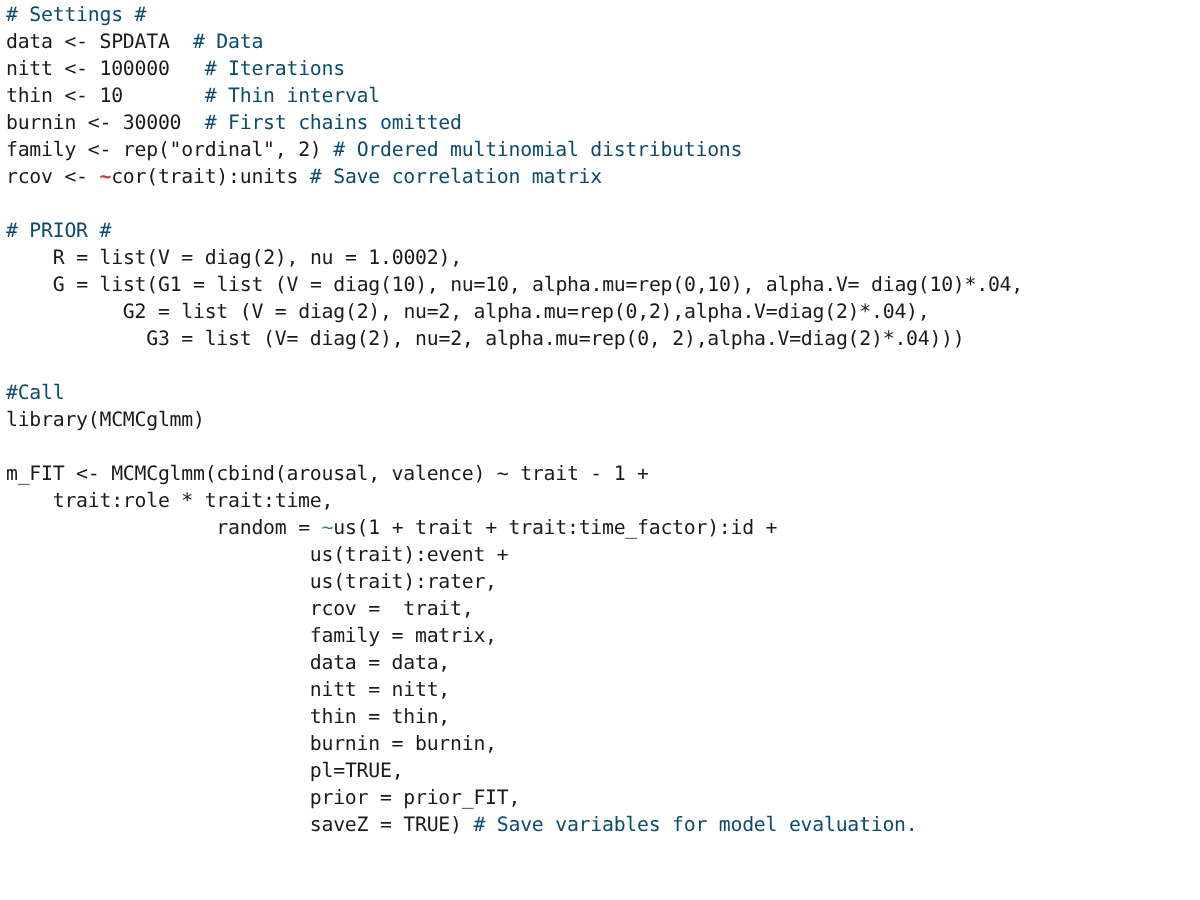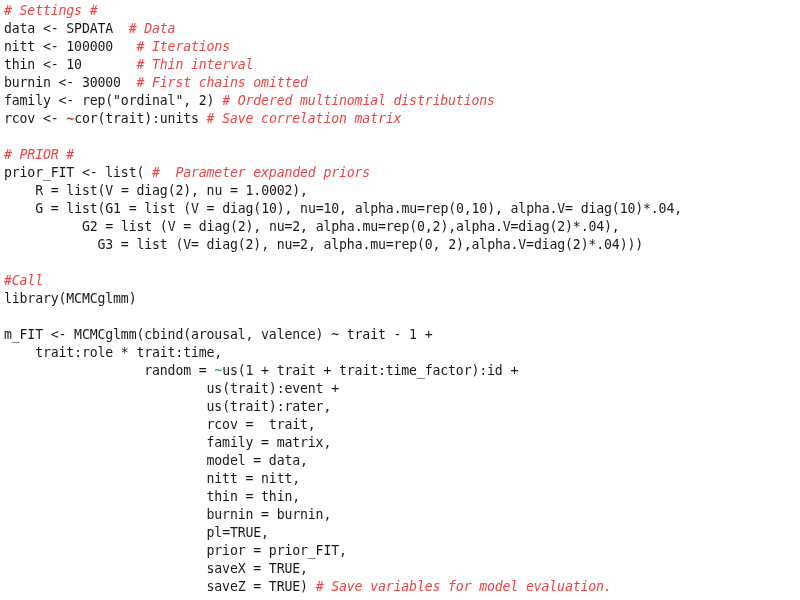--- a/index.html
+++ b/index.html
@@ -29,54 +29,52 @@
     white-space: pre;
     color: #1a1a1a;
     letter-spacing: -0.15px;
     padding-left: 4px;
   }
   .code-line:first-child {
     margin-top: 2px;
   }
   
   .tok-plain    { color: #1a1a1a; }
-  .tok-comment  { color: #ef4444; font-style: italic; }
+  .tok-comment  { color: #0c4a6e; }
   .tok-tilde-red   { color: #c0392b; font-weight: bold; }
   .tok-tilde-green { color: #2f8f57; }
 </style>
 </head>
 <body>
 
 <div id="code-listing">
     <div class="code-line"><span class="tok-comment"># Settings #</span></div>
     <div class="code-line"><span class="tok-plain">data &lt;- SPDATA  </span><span class="tok-comment"># Data</span></div>
     <div class="code-line"><span class="tok-plain">nitt &lt;- </span><span class="tok-number">100000</span><span class="tok-plain">   </span><span class="tok-comment"># Iterations</span></div>
     <div class="code-line"><span class="tok-plain">thin &lt;- </span><span class="tok-number">10</span><span class="tok-plain">       </span><span class="tok-comment"># Thin interval</span></div>
     <div class="code-line"><span class="tok-plain">burnin &lt;- </span><span class="tok-number">30000</span><span class="tok-plain">  </span><span class="tok-comment"># First chains omitted</span></div>
     <div class="code-line"><span class="tok-plain">family &lt;- </span><span class="tok-function">rep</span><span class="tok-plain">(</span><span class="tok-string">"ordinal"</span><span class="tok-plain">, </span><span class="tok-number">2</span><span class="tok-plain">) </span><span class="tok-comment"># Ordered multinomial distributions</span></div>
     <div class="code-line"><span class="tok-plain">rcov &lt;- </span><span class="tok-tilde-red">~</span><span class="tok-function">cor</span><span class="tok-plain">(trait):units </span><span class="tok-comment"># Save correlation matrix</span></div>
     <div class="code-line">&nbsp;</div>
     <div class="code-line"><span class="tok-comment"># PRIOR #</span></div>
-    <div class="code-line"><span class="tok-plain">prior_FIT &lt;- </span><span class="tok-function">list</span><span class="tok-plain">( </span><span class="tok-comment">#  Parameter expanded priors</span></div>
     <div class="code-line"><span class="tok-plain">    </span><span class="tok-argument">R</span><span class="tok-plain"> = </span><span class="tok-function">list</span><span class="tok-plain">(V = </span><span class="tok-function">diag</span><span class="tok-plain">(</span><span class="tok-number">2</span><span class="tok-plain">), nu = </span><span class="tok-number">1.0002</span><span class="tok-plain">),</span></div>
     <div class="code-line"><span class="tok-plain">    </span><span class="tok-argument">G</span><span class="tok-plain"> = </span><span class="tok-function">list</span><span class="tok-plain">(G1 = </span><span class="tok-function">list</span><span class="tok-plain"> (V = </span><span class="tok-function">diag</span><span class="tok-plain">(</span><span class="tok-number">10</span><span class="tok-plain">), nu=</span><span class="tok-number">10</span><span class="tok-plain">, </span><span class="tok-argument">alpha.mu</span><span class="tok-plain">=</span><span class="tok-function">rep</span><span class="tok-plain">(</span><span class="tok-number">0</span><span class="tok-plain">,</span><span class="tok-number">10</span><span class="tok-plain">), </span><span class="tok-argument">alpha.V</span><span class="tok-plain">= </span><span class="tok-function">diag</span><span class="tok-plain">(</span><span class="tok-number">10</span><span class="tok-plain">)*</span><span class="tok-number">.04</span><span class="tok-plain">,</span></div>
     <div class="code-line"><span class="tok-plain">          </span><span class="tok-argument">G2</span><span class="tok-plain"> = </span><span class="tok-function">list</span><span class="tok-plain"> (V = </span><span class="tok-function">diag</span><span class="tok-plain">(</span><span class="tok-number">2</span><span class="tok-plain">), nu=</span><span class="tok-number">2</span><span class="tok-plain">, </span><span class="tok-argument">alpha.mu</span><span class="tok-plain">=</span><span class="tok-function">rep</span><span class="tok-plain">(</span><span class="tok-number">0</span><span class="tok-plain">,</span><span class="tok-number">2</span><span class="tok-plain">),</span><span class="tok-argument">alpha.V</span><span class="tok-plain">=</span><span class="tok-function">diag</span><span class="tok-plain">(</span><span class="tok-number">2</span><span class="tok-plain">)*</span><span class="tok-number">.04</span><span class="tok-plain">),</span></div>
     <div class="code-line"><span class="tok-plain">            </span><span class="tok-argument">G3</span><span class="tok-plain"> = </span><span class="tok-function">list</span><span class="tok-plain"> (V= </span><span class="tok-function">diag</span><span class="tok-plain">(</span><span class="tok-number">2</span><span class="tok-plain">), nu=</span><span class="tok-number">2</span><span class="tok-plain">, </span><span class="tok-argument">alpha.mu</span><span class="tok-plain">=</span><span class="tok-function">rep</span><span class="tok-plain">(</span><span class="tok-number">0</span><span class="tok-plain">, </span><span class="tok-number">2</span><span class="tok-plain">),</span><span class="tok-argument">alpha.V</span><span class="tok-plain">=</span><span class="tok-function">diag</span><span class="tok-plain">(</span><span class="tok-number">2</span><span class="tok-plain">)*</span><span class="tok-number">.04</span><span class="tok-plain">)))</span></div>
     <div class="code-line">&nbsp;</div>
     <div class="code-line"><span class="tok-comment">#Call</span></div>
     <div class="code-line"><span class="tok-function">library</span><span class="tok-plain">(MCMCglmm)</span></div>
     <div class="code-line">&nbsp;</div>
     <div class="code-line"><span class="tok-plain">m_FIT &lt;- </span><span class="tok-function">MCMCglmm</span><span class="tok-plain">(</span><span class="tok-function">cbind</span><span class="tok-plain">(arousal, valence) ~ trait - </span><span class="tok-number">1</span><span class="tok-plain"> +</span></div>
     <div class="code-line"><span class="tok-plain">    trait:role * trait:time,</span></div>
     <div class="code-line"><span class="tok-plain">                  </span><span class="tok-argument">random</span><span class="tok-plain"> = </span><span class="tok-tilde-green">~</span><span class="tok-function">us</span><span class="tok-plain">(</span><span class="tok-number">1</span><span class="tok-plain"> + trait + trait:time_factor):id +</span></div>
     <div class="code-line"><span class="tok-plain">                          </span><span class="tok-function">us</span><span class="tok-plain">(trait):event +</span></div>
     <div class="code-line"><span class="tok-plain">                          </span><span class="tok-function">us</span><span class="tok-plain">(trait):rater,</span></div>
     <div class="code-line"><span class="tok-plain">                          </span><span class="tok-argument">rcov</span><span class="tok-plain"> =  trait,</span></div>
     <div class="code-line"><span class="tok-plain">                          </span><span class="tok-argument">family</span><span class="tok-plain"> = matrix,</span></div>
-    <div class="code-line"><span class="tok-plain">                          </span><span class="tok-argument">model</span><span class="tok-plain"> = data,</span></div>
+    <div class="code-line"><span class="tok-plain">                          </span><span class="tok-argument">data</span><span class="tok-plain"> = data,</span></div>
     <div class="code-line"><span class="tok-plain">                          </span><span class="tok-argument">nitt</span><span class="tok-plain"> = nitt,</span></div>
     <div class="code-line"><span class="tok-plain">                          </span><span class="tok-argument">thin</span><span class="tok-plain"> = thin,</span></div>
     <div class="code-line"><span class="tok-plain">                          </span><span class="tok-argument">burnin</span><span class="tok-plain"> = burnin,</span></div>
     <div class="code-line"><span class="tok-plain">                          </span><span class="tok-argument">pl</span><span class="tok-plain">=</span><span class="tok-constant">TRUE</span><span class="tok-plain">,</span></div>
     <div class="code-line"><span class="tok-plain">                          </span><span class="tok-argument">prior</span><span class="tok-plain"> = prior_FIT,</span></div>
-    <div class="code-line"><span class="tok-plain">                          </span><span class="tok-argument">saveX</span><span class="tok-plain"> = </span><span class="tok-constant">TRUE</span><span class="tok-plain">,</span></div>
     <div class="code-line"><span class="tok-plain">                          </span><span class="tok-argument">saveZ</span><span class="tok-plain"> = </span><span class="tok-constant">TRUE</span><span class="tok-plain">) </span><span class="tok-comment"># Save variables for model evaluation.</span></div>
   </div>
 
 </body></html>

